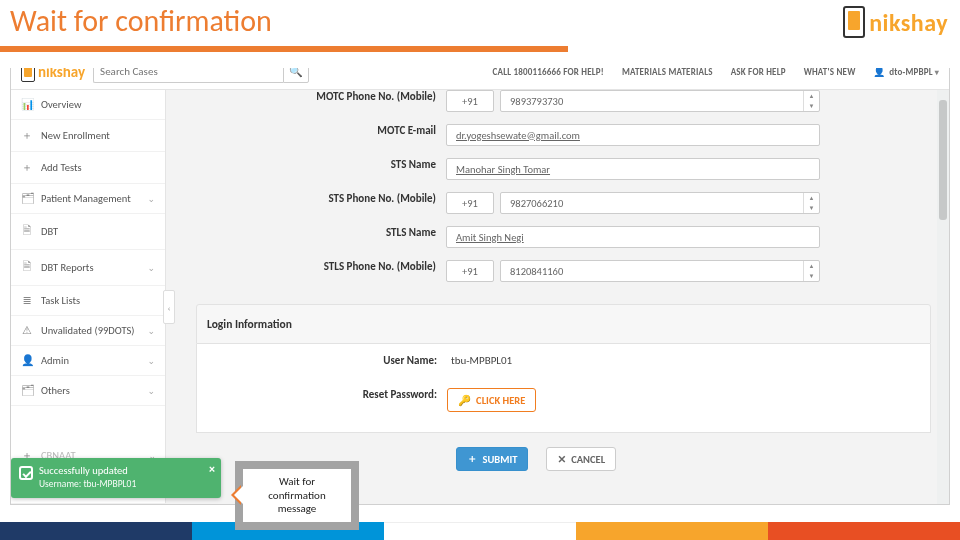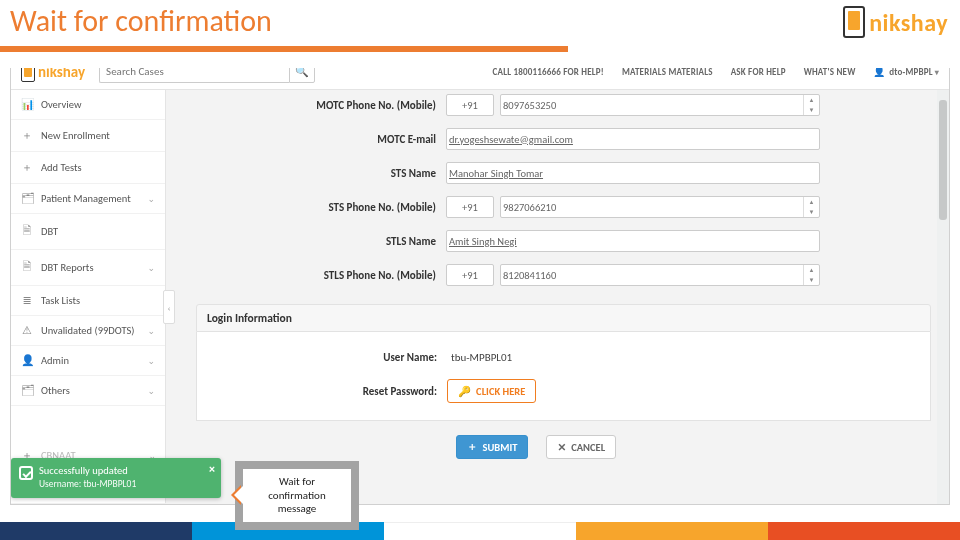--- a/index.html
+++ b/index.html
@@ -13,48 +13,48 @@
   .brand-big .phone::after { content:""; position:absolute; top:3px; left:3px; right:3px; bottom:6px; background:#f7a52c; border-radius:1px; }
   .brand-big .txt { font-size: 24px; color: #f7a52c; font-weight: 600; letter-spacing: 0.5px; }
   .brand-small { display: flex; align-items: center; gap: 3px; }
   .brand-small .phone { width: 14px; height: 20px; border: 1.5px solid #333; border-radius: 2px; background: #fff; position: relative; }
   .brand-small .phone::after { content:""; position:absolute; top:2px; left:2px; right:2px; bottom:4px; background:#f7a52c; border-radius:1px; }
   .brand-small .txt { font-size: 15px; color: #f7a52c; font-weight: 600; }
 
   .app-shot { position: absolute; top: 53px; left: 10px; width: 940px; height: 452px; border: 1px solid #d0d0d0; background: #f3f3f3; overflow: hidden; font-size: 11px; color: #555; }
 
   .topbar { height: 36px; background: #fff; border-bottom: 1px solid #e4e4e4; display: flex; align-items: center; padding: 0 10px; gap: 8px; }
-  .search-wrap { display: flex; align-items: center; margin-left: 6px; }
+  .search-wrap { display: flex; align-items: center; }
   .search-input { width: 190px; height: 22px; border: 1px solid #ccc; border-right: none; border-radius: 2px 0 0 2px; padding: 0 6px; font-size: 11px; color: #888; }
   .search-btn { width: 26px; height: 22px; border: 1px solid #ccc; border-radius: 0 2px 2px 0; background: #fff; display:flex; align-items:center; justify-content:center; font-size: 11px; color:#444; }
   .topnav { margin-left: auto; display: flex; align-items: center; gap: 18px; font-size: 9px; color: #666; font-weight: 600; letter-spacing: 0.2px; }
   .topnav .item { white-space: nowrap; }
   .topnav .user::before { content: "👤"; font-size: 10px; margin-right: 3px; color:#888; }
   .topnav .user::after { content: " ▾"; font-size: 8px; color:#888; }
 
   .body-wrap { position: absolute; top: 36px; bottom: 0; left: 0; right: 0; display: flex; }
   .sidebar { width: 155px; background: #fff; border-right: 1px solid #e4e4e4; position: relative; }
   .sidebar .nav-item { display:flex; align-items:center; gap:8px; padding:8px 10px; font-size:10.5px; color:#555; border-bottom:1px solid #f1f1f1; }
   .sidebar .nav-item .ico { width:12px; text-align:center; color:#888; font-size:11px; }
   .sidebar .nav-item .chev { margin-left:auto; font-size:9px; color:#aaa; }
   .sidebar-collapse { position:absolute; top:200px; right:-10px; width:12px; height:34px; background:#fff; border:1px solid #ddd; border-radius:2px; display:flex; align-items:center; justify-content:center; font-size:9px; color:#888; }
 
   .main { flex: 1; overflow: hidden; position: relative; padding: 0 18px 0 30px; }
   .bg-scroll { position:absolute; right:0; top:0; bottom:0; width:12px; background:#eef0f0; }
   .bg-scroll::before{ content:""; position:absolute; top:10px; left:2px; right:2px; height:120px; background:#c6c8c8; border-radius:3px;}
-  .form-row { display: flex; align-items: center; min-height: 30px; margin-bottom: 4px; }
+  .form-row { display: flex; align-items: flex-start; min-height: 30px; margin-bottom: 4px; }
   .form-label { width: 250px; text-align: right; padding-right: 10px; font-weight: 700; font-size: 11px; color: #333; }
-  .fld { height: 22px; border: 1px solid #ccc; border-radius: 2px; background: #fff; padding: 0 2px; font-size: 10.5px; color: #666; display:flex; align-items:center; }
+  .fld { height: 22px; border: 1px solid #ccc; border-radius: 2px; background: #fff; padding: 0 9px; font-size: 10.5px; color: #666; display:flex; align-items:center; }
   .fld.cc { width: 48px; margin-right: 6px; justify-content:center; }
   .fld.ph { width: 320px; position:relative; }
   .fld.ph .spin{ position:absolute; right:0; top:0; bottom:0; width:16px; border-left:1px solid #ddd; display:flex; flex-direction:column; }
   .fld.ph .spin span{ flex:1; font-size:6px; color:#888; display:flex; align-items:center; justify-content:center; }
   .fld.txt { width: 374px; text-decoration: underline; }
 
-  .panel-head { margin-top: 14px; border: 1px solid #e2e2e2; border-radius: 3px 3px 0 0; background: #f7f7f7; padding: 6px 10px; font-weight: 700; color: #333; font-size: 11.5px; }
+  .panel-head { margin-top: 14px; border: 1px solid #e2e2e2; border-radius: 3px 3px 0 0; background: #f7f7f7; padding: 12px 10px; font-weight: 700; color: #333; font-size: 11.5px; }
   .panel-body { border:1px solid #e2e2e2; border-top:none; background:#fff; padding:10px 0; }
 
   .btn { display:inline-flex; align-items:center; gap:5px; height:24px; padding:0 10px; border-radius:3px; font-size:10.5px; font-weight:600; border:1px solid; }
   .btn-orange { background:#fff; color:#f17d20; border-color:#f17d20; }
   .btn-blue { background:#3f96d2; color:#fff; border-color:#3790cd; }
   .btn-grey { background:#fff; color:#666; border-color:#ccc; }
   .action-row { display:flex; gap:18px; padding-left:260px; margin-top:14px; }
 
   .static-val { font-size:11px; color:#444; padding-left:4px; }
 
@@ -184,21 +184,21 @@
       </div>
     </div>
 
     <div class="main">
       <div class="bg-scroll"></div>
 
       <div class="form-row">
         <div class="form-label">MOTC Phone No. (Mobile)</div>
         <div class="fld cc">+91</div>
         <div class="fld ph">
-            <span>8097653250</span>
+            <span>9893793730</span>
             <div class="spin">
               <span>▲</span>
               <span>▼</span>
             </div>
           </div>
       </div>
       <div class="form-row">
         <div class="form-label">MOTC E-mail</div>
         <div class="fld txt">
             <span>dr.yogeshsewate@gmail.com</span>

